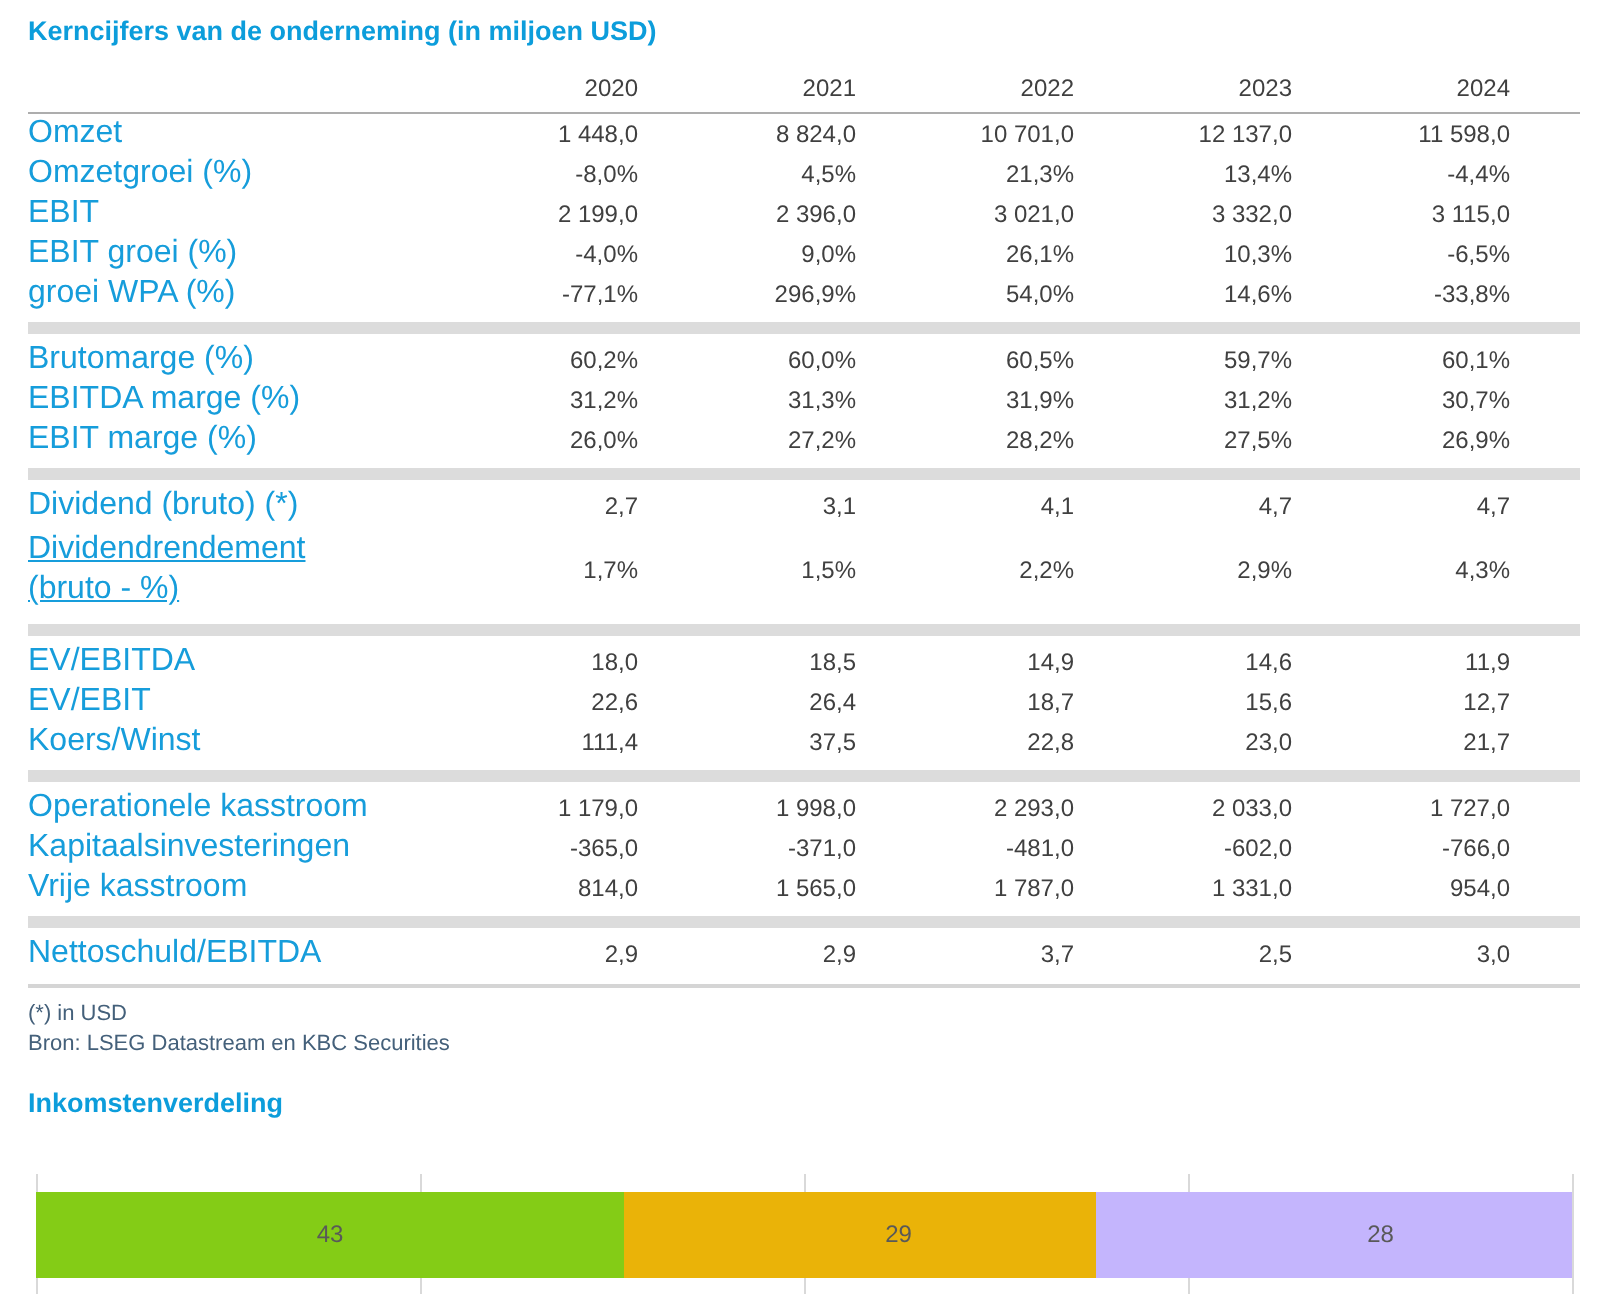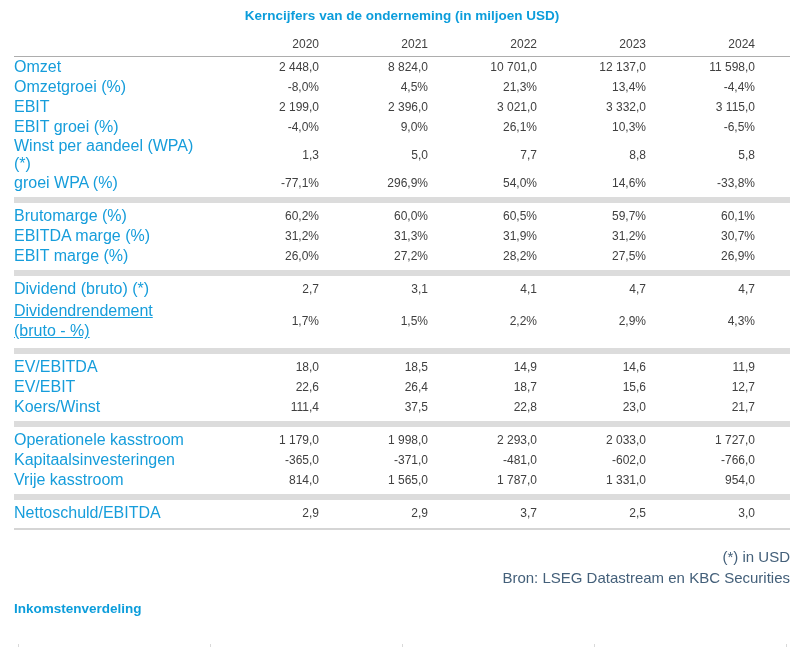--- a/index.html
+++ b/index.html
@@ -1,32 +1,32 @@
 <!DOCTYPE html>
 <html><head>
 <meta charset="utf-8">
 <style>
   html,body{margin:0;padding:0;background:#fff;}
   body{width:804px;height:647px;overflow:hidden;font-family:"Liberation Sans",sans-serif;}
   .page{padding:8px 14px 0 14px;}
-  .title{font-size:13.5px;font-weight:bold;color:#0C9DDB;margin:0 0 12px 0;text-align:center;}
+  .title{font-size:13.5px;font-weight:bold;color:#0C9DDB;margin:0 0 12px 0;}
   .chart-title{font-size:13.5px;font-weight:bold;color:#0C9DDB;margin:13px 0 16px 0;}
 
   table.kf{width:776px;border-collapse:collapse;table-layout:fixed;}
   table.kf th{font-weight:normal;font-size:12px;color:#404040;text-align:right;
     padding:0 0 5px 0;border-bottom:1px solid #ADADAD;height:16px;vertical-align:bottom;margin-top:12px;}
   table.kf th.lblh{text-align:left;}
   tr.row td{height:20px;vertical-align:middle;padding:0;}
   td.lbl{color:#169DDB;font-size:16px;text-align:left;}
   td.val{color:#404040;font-size:12px;text-align:right;}
   .wrap .lbl-inner{display:inline-block;max-width:150px;line-height:1.28;padding:2px 0;text-decoration:underline;}
   td.sepcell{height:6px;background:#DCDCDC;border-top:4px solid #fff;border-bottom:3px solid #fff;padding:0;}
   td.endcell{height:2px;background:#D5D5D5;border-top:5px solid #fff;border-bottom:2px solid #fff;padding:0;}
 
-  .footnotes{width:776px;text-align:right;font-size:15px;color:#44607A;line-height:1.4;margin-top:14px;}
+  .footnotes{width:776px;text-align:left;font-size:11px;color:#44607A;line-height:1.4;margin-top:4px;}
 
   .chart{position:relative;height:112px;margin-top:0;}
   .plot{position:absolute;left:4px;top:12px;width:768px;height:60px;}
   .grid{position:absolute;top:0;width:1px;height:60px;background:#D9D9D9;}
   .bar{position:absolute;top:9px;left:0;width:100%;height:43px;display:flex;}
   .seg{flex-basis:0;display:flex;align-items:center;justify-content:center;}
   .seglabel{font-size:12px;color:#595959;}
   .axis{position:absolute;left:4px;top:75px;width:768px;height:14px;}
   .ticklabel{position:absolute;transform:translateX(-50%);font-size:11.5px;color:#595959;top:0;}
 </style>
@@ -54,21 +54,21 @@
           <th class="yearh">2021</th>
           <th class="yearh">2022</th>
           <th class="yearh">2023</th>
           <th class="yearh">2024</th>
           <th class="sph"></th>
         </tr>
     </thead>
     <tbody>
         <tr class="row">
           <td class="lbl"><span class="lbl-inner">Omzet</span></td>
-          <td class="val">2 448,0</td>
+          <td class="val">1 448,0</td>
           <td class="val">8 824,0</td>
           <td class="val">10 701,0</td>
           <td class="val">12 137,0</td>
           <td class="val">11 598,0</td>
           <td class="sp"></td>
         </tr>
         <tr class="row">
           <td class="lbl"><span class="lbl-inner">Omzetgroei (%)</span></td>
           <td class="val">-8,0%</td>
           <td class="val">4,5%</td>
@@ -86,29 +86,20 @@
           <td class="val">3 115,0</td>
           <td class="sp"></td>
         </tr>
         <tr class="row">
           <td class="lbl"><span class="lbl-inner">EBIT groei (%)</span></td>
           <td class="val">-4,0%</td>
           <td class="val">9,0%</td>
           <td class="val">26,1%</td>
           <td class="val">10,3%</td>
           <td class="val">-6,5%</td>
-          <td class="sp"></td>
-        </tr>
-        <tr class="row">
-          <td class="lbl"><span class="lbl-inner">Winst per aandeel (WPA) (*)</span></td>
-          <td class="val">1,3</td>
-          <td class="val">5,0</td>
-          <td class="val">7,7</td>
-          <td class="val">8,8</td>
-          <td class="val">5,8</td>
           <td class="sp"></td>
         </tr>
         <tr class="row">
           <td class="lbl"><span class="lbl-inner">groei WPA (%)</span></td>
           <td class="val">-77,1%</td>
           <td class="val">296,9%</td>
           <td class="val">54,0%</td>
           <td class="val">14,6%</td>
           <td class="val">-33,8%</td>
           <td class="sp"></td>
@@ -250,27 +241,27 @@
   <h2 class="chart-title">Inkomstenverdeling</h2>
 
   <div class="chart">
     <div class="plot">
         <div class="grid" style="left: 0%;"></div>
         <div class="grid" style="left: 25%;"></div>
         <div class="grid" style="left: 50%;"></div>
         <div class="grid" style="left: 75%;"></div>
         <div class="grid" style="left: 100%;"></div>
         <div class="bar">
-          <div class="seg" style="flex-grow: 43; background: #c4b5fd;">
+          <div class="seg" style="flex-grow: 43; background: #84cc16;">
             <span class="seglabel">43</span>
           </div>
-          <div class="seg" style="flex-grow: 29; background: #fde047; padding-left: 38px;">
+          <div class="seg" style="flex-grow: 29; background: #eab308; padding-left: 38px;">
             <span class="seglabel">29</span>
           </div>
-          <div class="seg" style="flex-grow: 28; background: #e5e5e5; padding-left: 46px;">
+          <div class="seg" style="flex-grow: 28; background: #c4b5fd; padding-left: 46px;">
             <span class="seglabel">28</span>
           </div>
         </div>
       </div>
     <div class="axis">
         <div class="ticklabel" style="left: 0%;">0</div>
         <div class="ticklabel" style="left: 25%;">25</div>
         <div class="ticklabel" style="left: 50%;">50</div>
         <div class="ticklabel" style="left: 75%;">75</div>
         <div class="ticklabel" style="left: 100%;">100</div>

